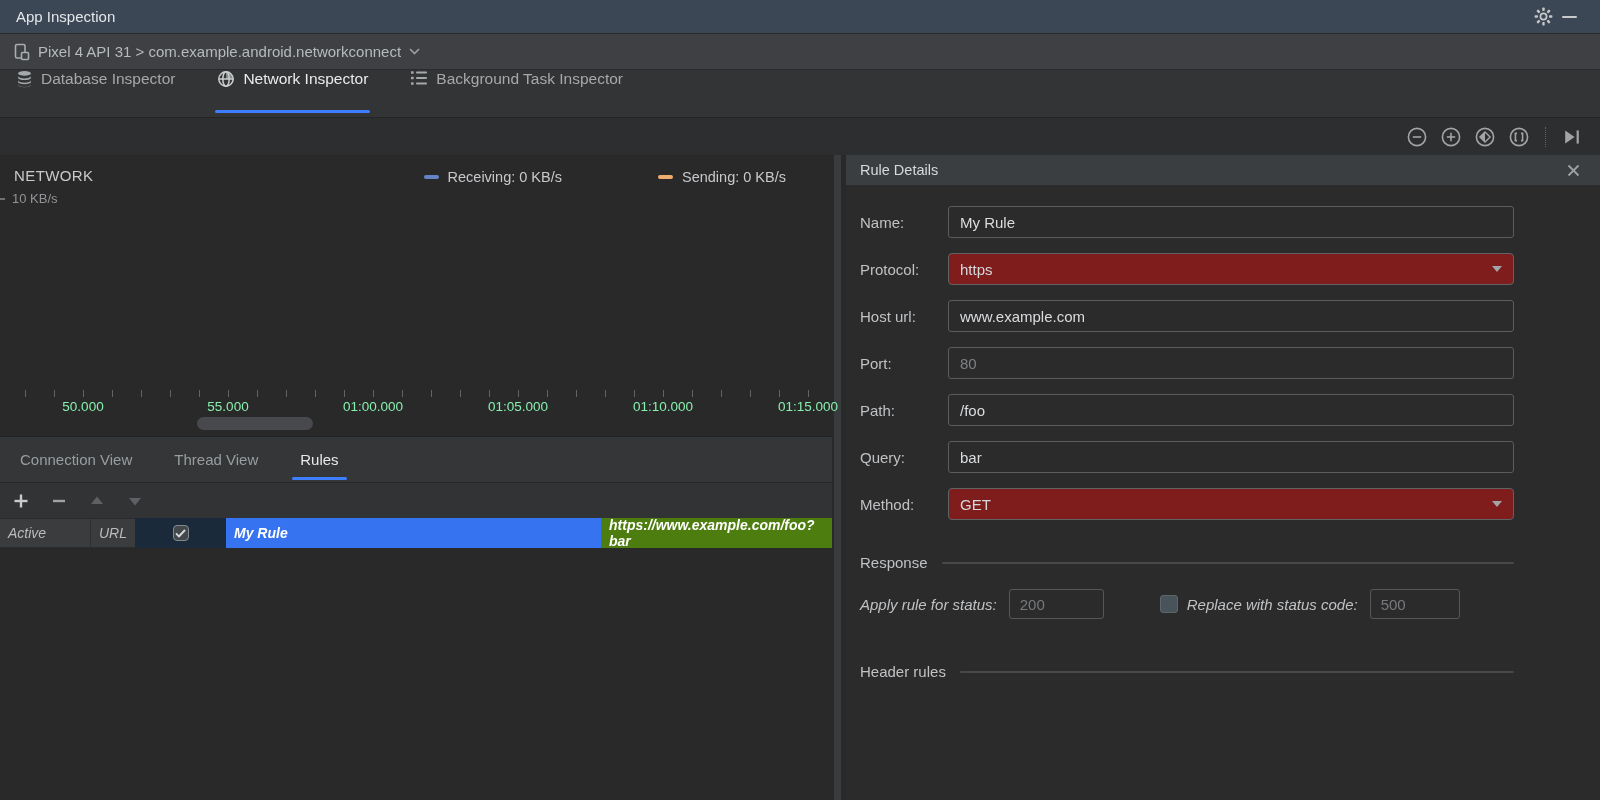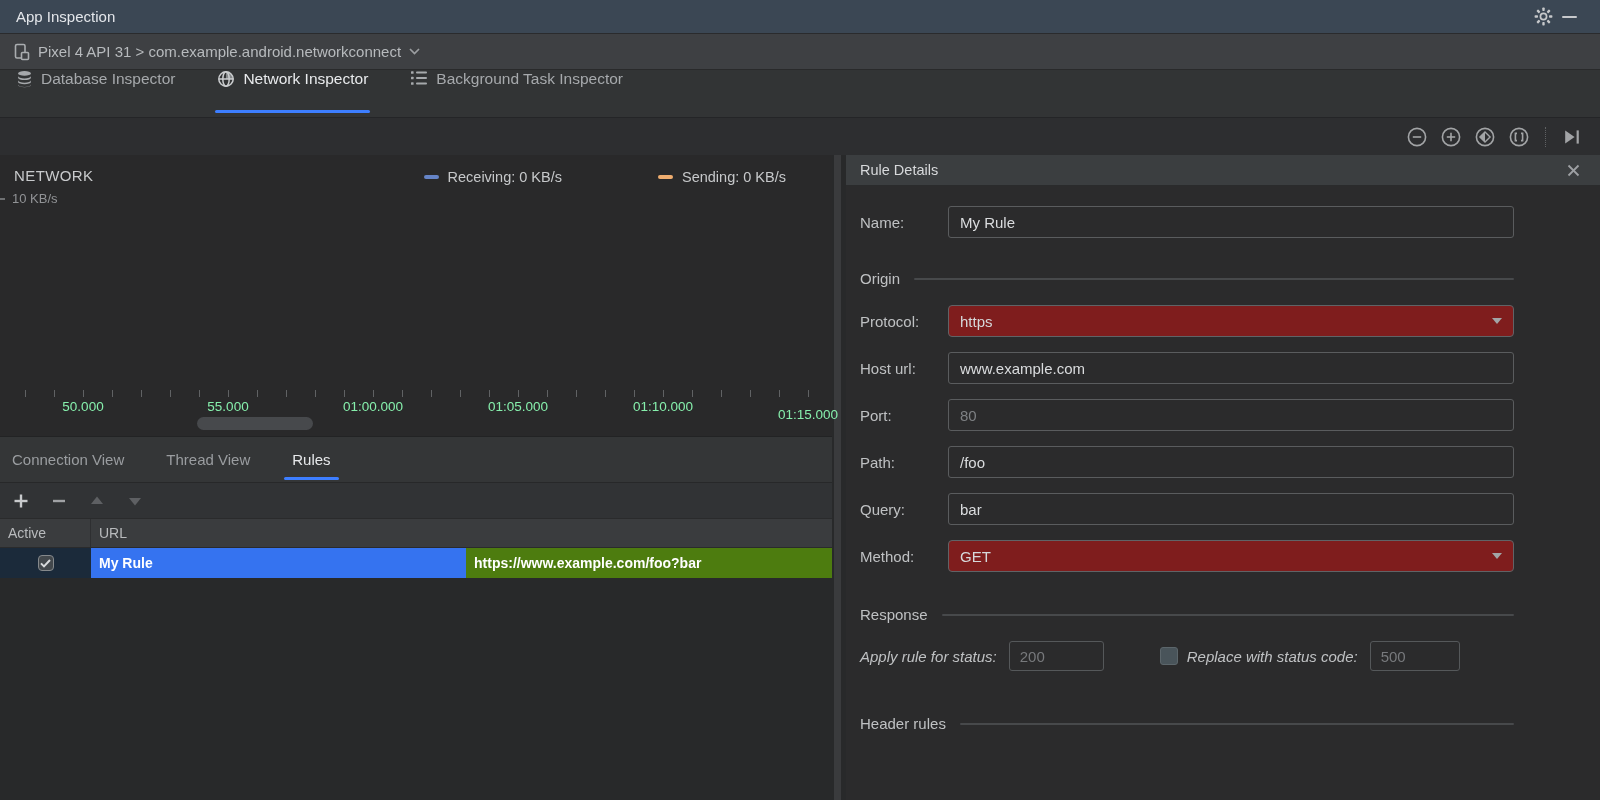--- a/index.html
+++ b/index.html
@@ -48,31 +48,31 @@
   .legend-dash { width:15px; height:4px; border-radius:2px; }
 
   .axis-area { height:46px; position:relative; background:#29292A; }
   .tick { position:absolute; top:0; width:1px; height:7px; background:#606264; }
   .tick-label { position:absolute; top:9px; transform:translateX(-50%); color:#86efac; font-size:13.5px; white-space:nowrap; }
   .scroll-thumb { position:absolute; left:197px; top:27px; width:116px; height:13px;
                   border-radius:7px; background:#47494C; }
 
   
   .subtabs { height:46px; background:#343637; border-top:1px solid #222324;
-             display:flex; align-items:stretch; padding:0 8px; gap:34px; }
+             display:flex; align-items:stretch; padding:0 16px; gap:34px; }
   .subtab { display:flex; align-items:center; color:#9A9DA0; font-size:15px; position:relative; cursor:pointer; padding:0 4px;}
   .subtab.active { color:#E7E9EB; }
   .subtab.active::after { content:""; position:absolute; left:-4px; right:-4px; bottom:2px;
              height:3px; border-radius:2px; background:#3D7EFF; }
 
   .rules-toolbar { height:36px; background:#313335; border-top:1px solid #272829;
                    display:flex; align-items:center; padding:0 10px; gap:16px; }
   .rules-toolbar .icon-btn { width:22px; height:22px; }
 
-  .rules-table { display:flex; flex-direction:column; flex:1; }
+  .rules-table { display:flex; flex-direction:row; flex:1;font-style:italic; }
   .thead { height:30px; background:#3A3C3E; border-top:1px solid #2A2B2C; border-bottom:1px solid #2A2B2C;
            display:flex; color:#B9BBBD; font-size:14px; }
   .th { display:flex; align-items:center; padding:0 8px; border-right:1px solid #2E2F31; }
   .th:last-child { border-right:none; }
   .col-active { width:91px; }
   .col-name { width:375px; }
   .col-url { flex:1; }
   .trow { height:30px; display:flex; font-size:14px; color:#FFFFFF; }
   .cell { display:flex; align-items:center; padding:0 8px; }
   .cell-active { width:91px; background:#1B2A3A; justify-content:center; }
@@ -283,21 +283,21 @@
         <div class="tick" style="left: 692px;"></div>
         <div class="tick" style="left: 721px;"></div>
         <div class="tick" style="left: 750px;"></div>
         <div class="tick" style="left: 779px;"></div>
         <div class="tick" style="left: 808px;"></div>
         <div class="tick-label" style="left: 83px;">50.000</div>
         <div class="tick-label" style="left: 228px;">55.000</div>
         <div class="tick-label" style="left: 373px;">01:00.000</div>
         <div class="tick-label" style="left: 518px;">01:05.000</div>
         <div class="tick-label" style="left: 663px;">01:10.000</div>
-        <div class="tick-label" style="left: 808px; margin-top: 8px;">01:15.000</div>
+        <div class="tick-label" style="left: 808px;">01:15.000</div>
       </div>
 
     <div class="subtabs">
       <div class="subtab">
         <span>Connection View</span>
       </div>
       <div class="subtab">
         <span>Thread View</span>
       </div>
       <div class="subtab active">
@@ -369,24 +369,20 @@
       </span>
     </div>
 
     <div class="rd-body">
 
       <div class="form-row">
         <span class="form-label">Name:</span>
         <input class="text-input" value="My Rule" style="">
       </div>
 
-      <div class="section first">
-        <span class="section-label">Origin</span>
-        <span class="section-line"></span>
-      </div>
 
       <div class="form-row">
         <span class="form-label">Protocol:</span>
         <div class="combo">
           <span>https</span>
           <span class="spacer"></span>
             <span class="combo-arrow"></span>
         </div>
       </div>
 

